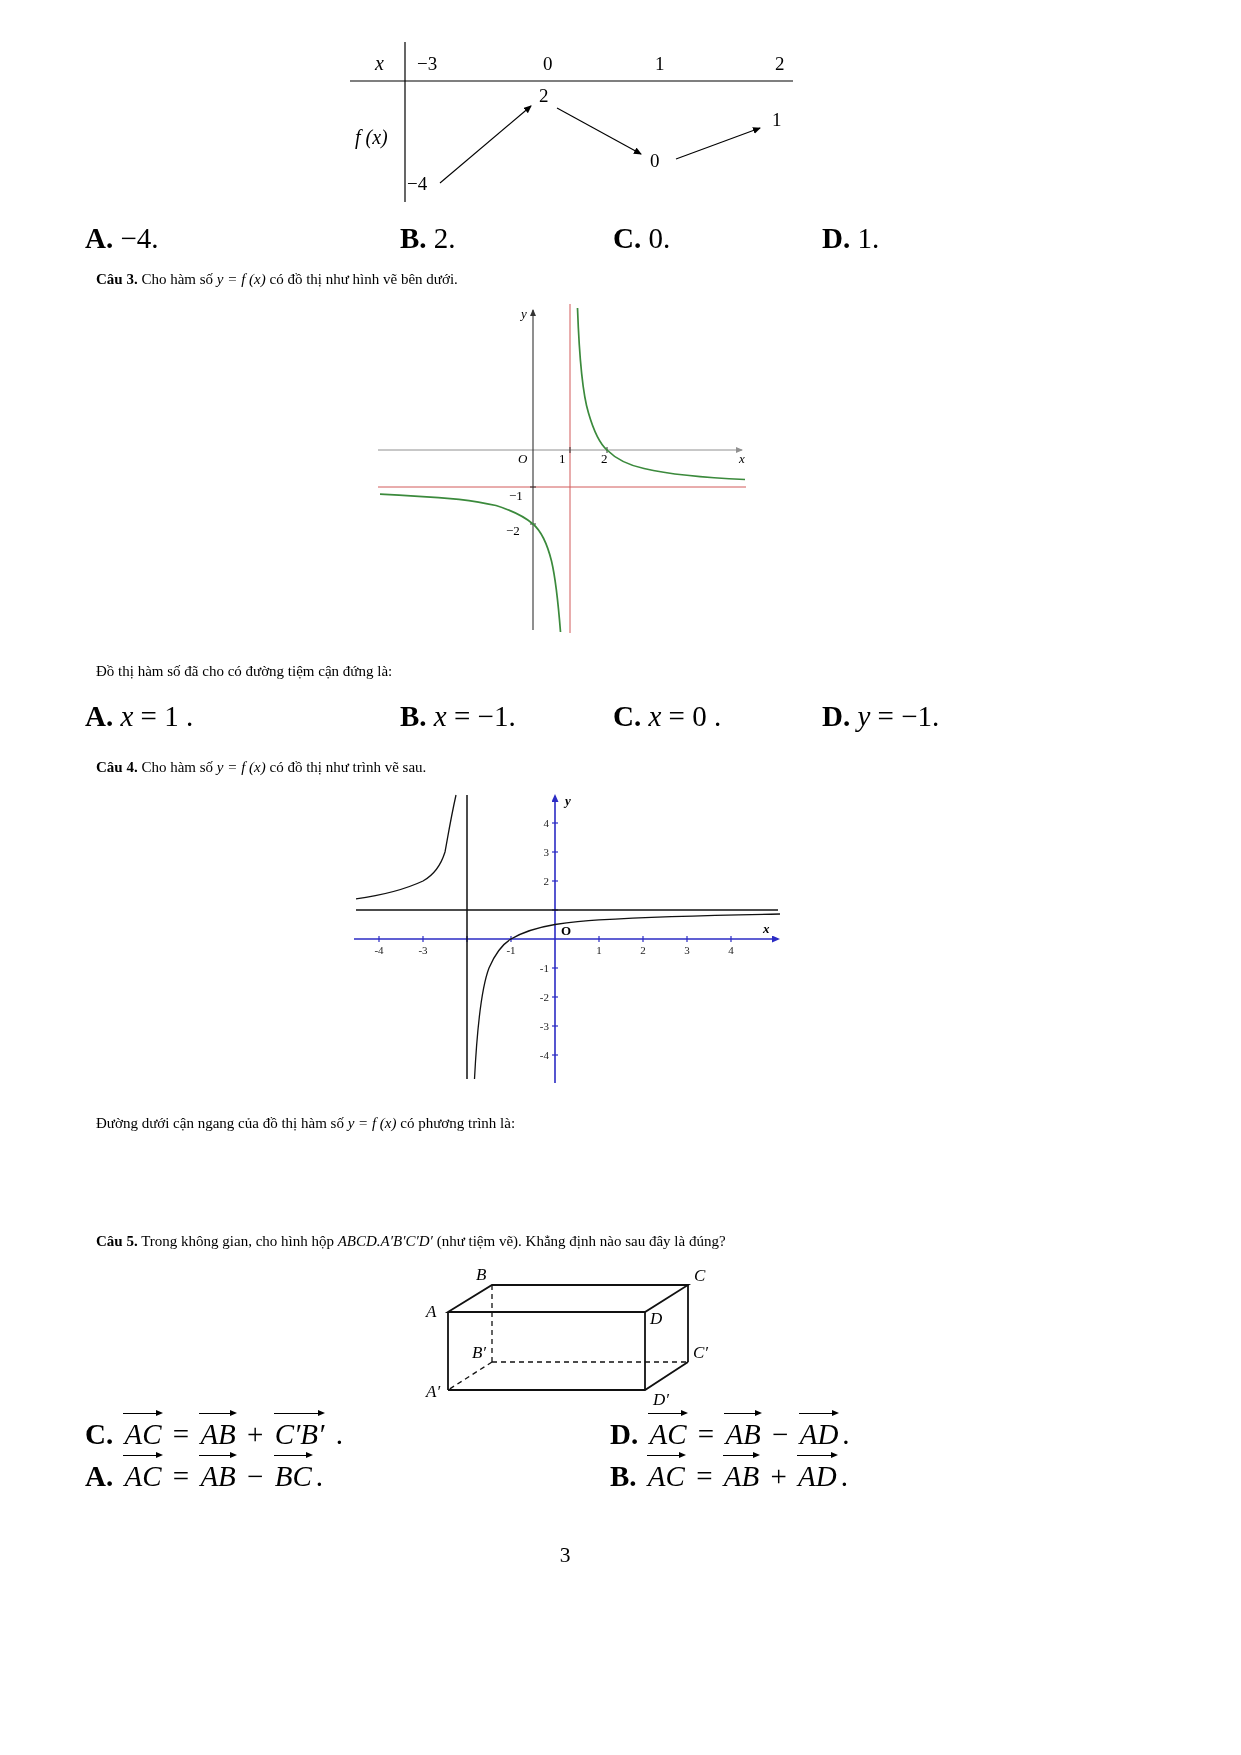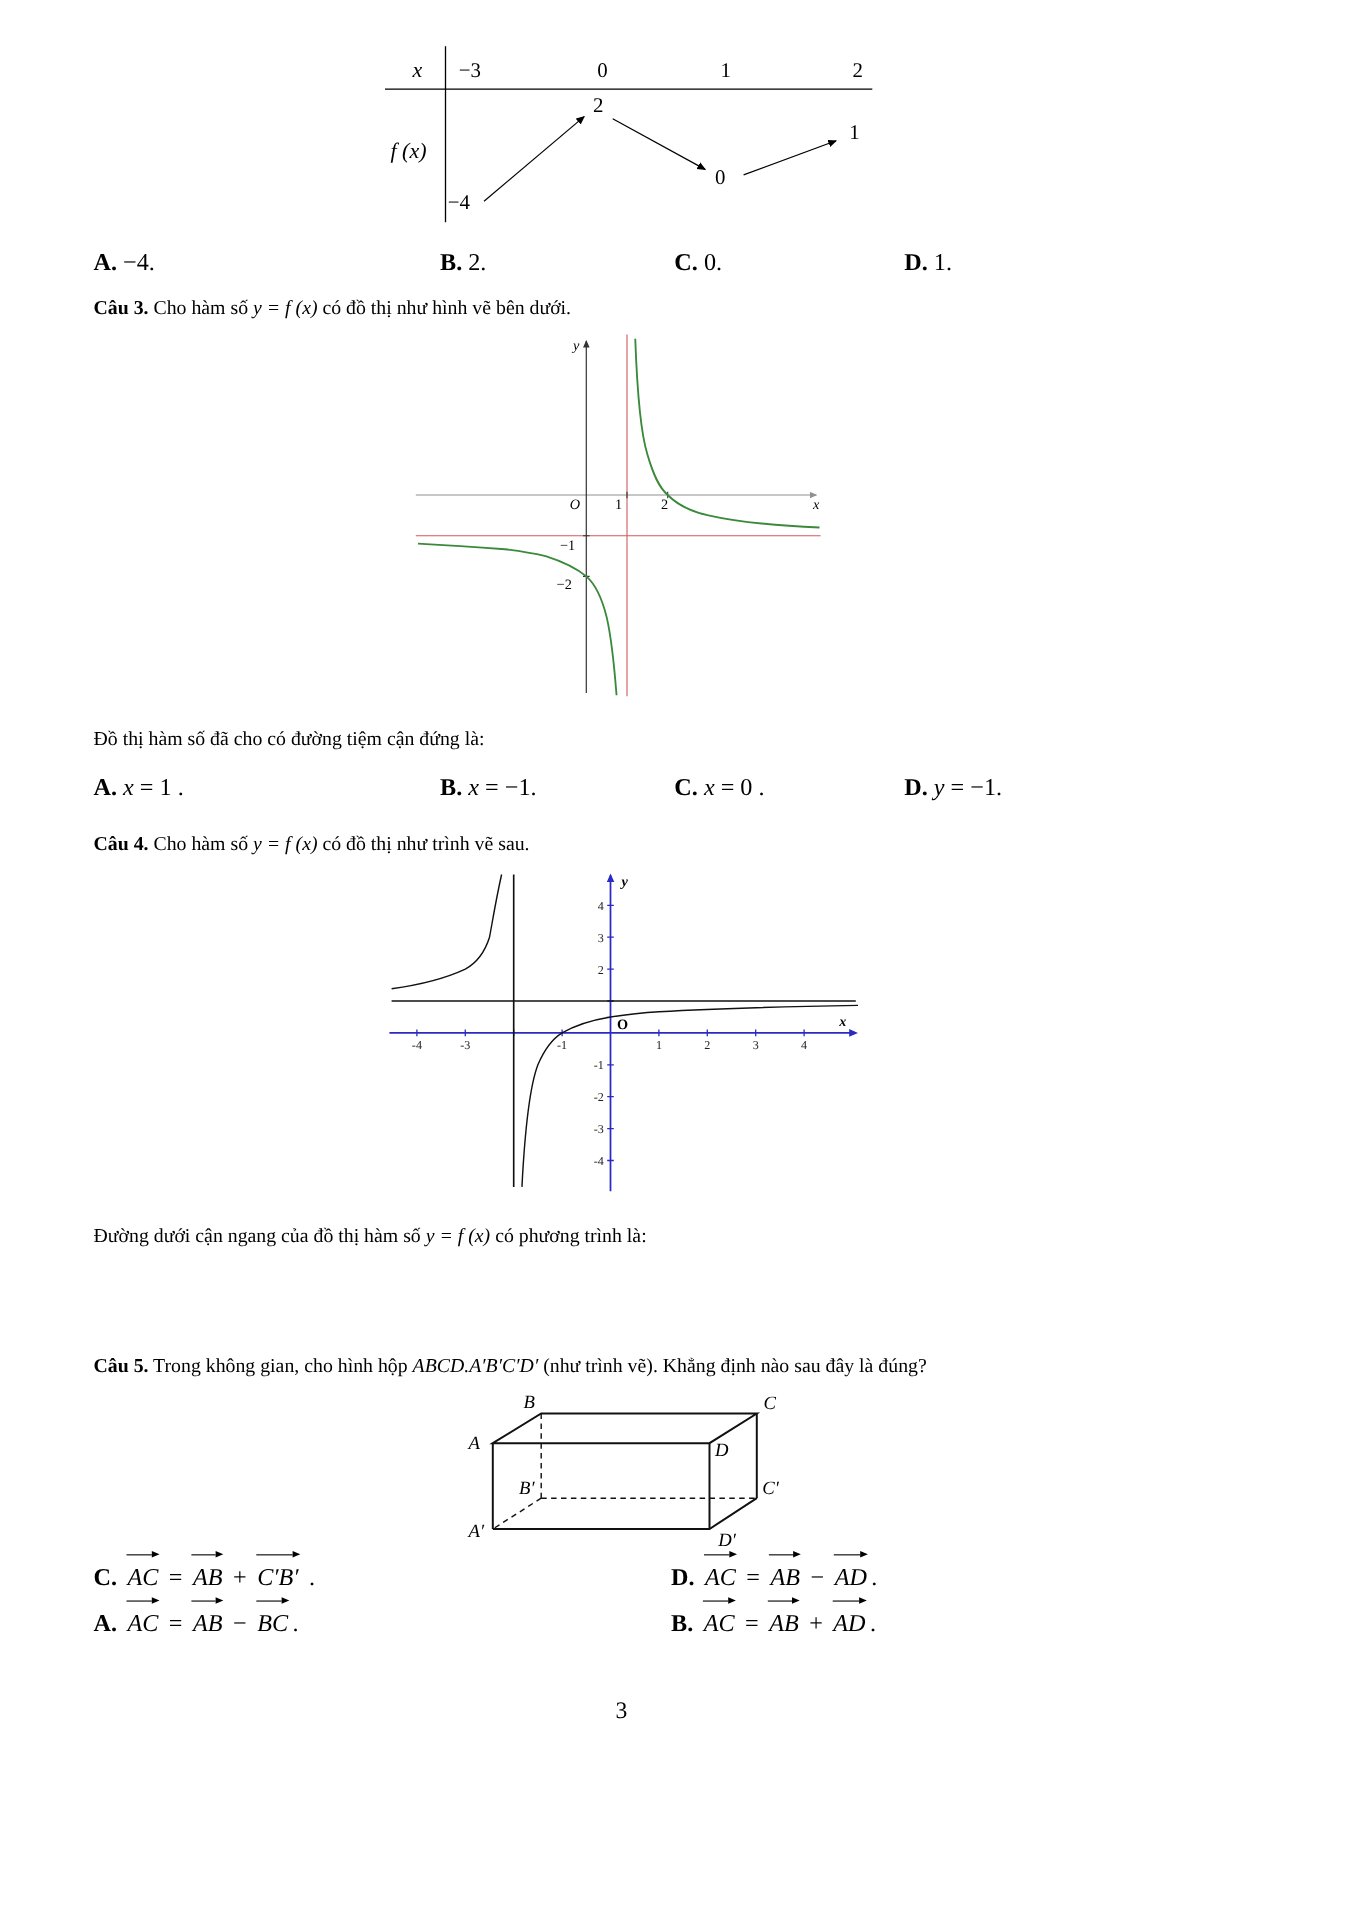--- a/index.html
+++ b/index.html
@@ -1,22 +1,22 @@
 <!DOCTYPE html>
 <html><head>
 <meta charset="utf-8">
 <style>
   *{margin:0;padding:0;box-sizing:border-box;}
   html,body{background:#fff;}
   body{font-family:"Liberation Serif",serif;color:#000;}
   .page{position:relative;width:1241px;height:1755px;background:#fff;overflow:hidden;}
   .abs{position:absolute;}
-  .text{font-size:18px;line-height:30px;}
+  .text{font-size:15px;line-height:30px;margin-left:11px;}
   .math{font-style:italic;}
-  .opt-row{position:absolute;left:0;width:100%;height:40px;font-size:22px;line-height:36px;text-decoration:underline;}
+  .opt-row{position:absolute;left:0;width:100%;height:40px;font-size:29px;line-height:36px;text-decoration:underline;}
   .opt{position:absolute;white-space:nowrap;}
   .opt b{font-weight:bold;}
   svg text{font-family:"Liberation Serif",serif;fill:#000;}
   .it{font-style:italic;}
   .tnum{font-size:19px;}
   .tlbl{font-size:20px;font-style:italic;}
   .g1lbl{font-size:13px;}
   .g2num{font-size:11px;fill:#222;}
   .g2lbl{font-size:13px;font-weight:bold;}
   .boxlbl{font-size:17px;font-style:italic;}
@@ -183,21 +183,21 @@
     <span>Đường dưới cận ngang của đồ thị hàm số</span>
     <span class="math">y = f (x)</span>
     <span>có phương trình là:</span>
   </div>
 
 
   <div class="abs text" style="left:85px;top:1226px">
     <b>Câu 5.</b>
     <span>Trong không gian, cho hình hộp</span>
     <span class="math">ABCD.A′B′C′D′</span>
-    <span>(như trình vẽ). Khẳng định nào sau đây là đúng?</span>
+    <span>(như tiệm vẽ). Khẳng định nào sau đây là đúng?</span>
   </div>
 
   <svg class="abs" style="left:420px;top:1262px" width="300" height="152">
     <g stroke="#111" stroke-width="1.8" fill="none">
       <path d="M28,50 L72,23 L268,23 L225,50 Z"></path>
       <line x1="28" y1="50" x2="28" y2="128"></line>
       <line x1="225" y1="50" x2="225" y2="128"></line>
       <line x1="268" y1="23" x2="268" y2="100"></line>
       <path d="M28,128 L225,128 L268,100"></path>
     </g>

